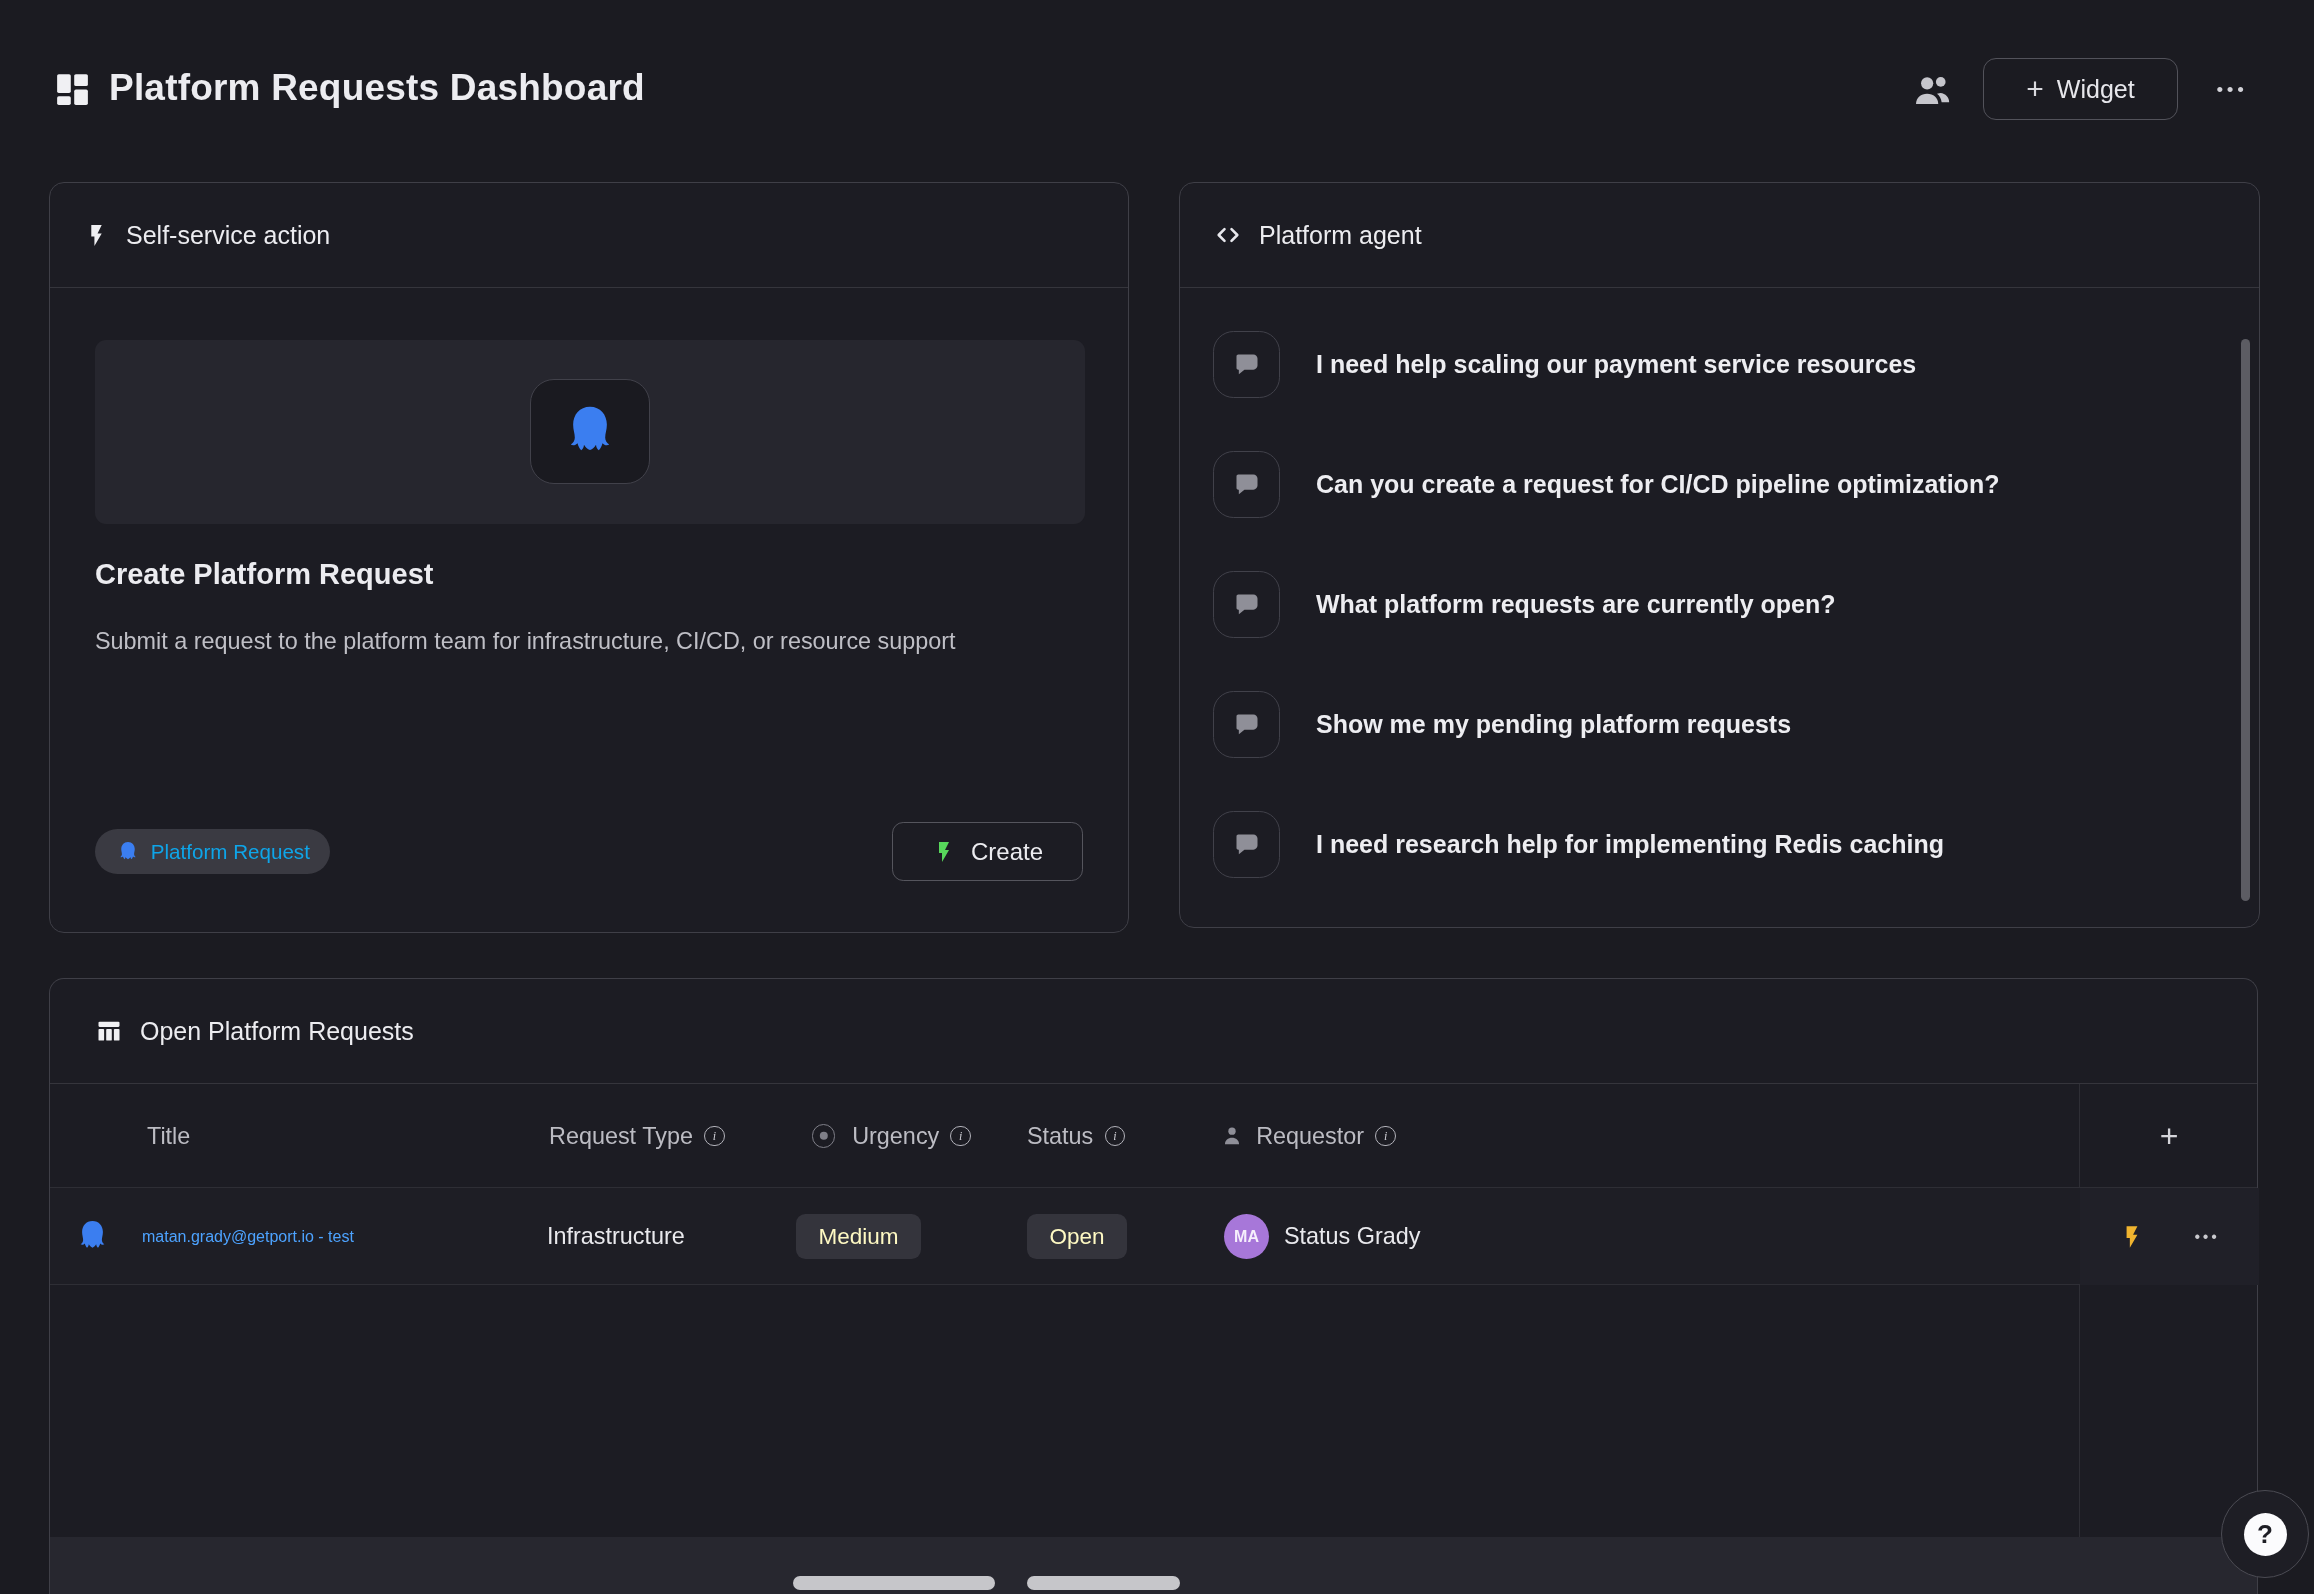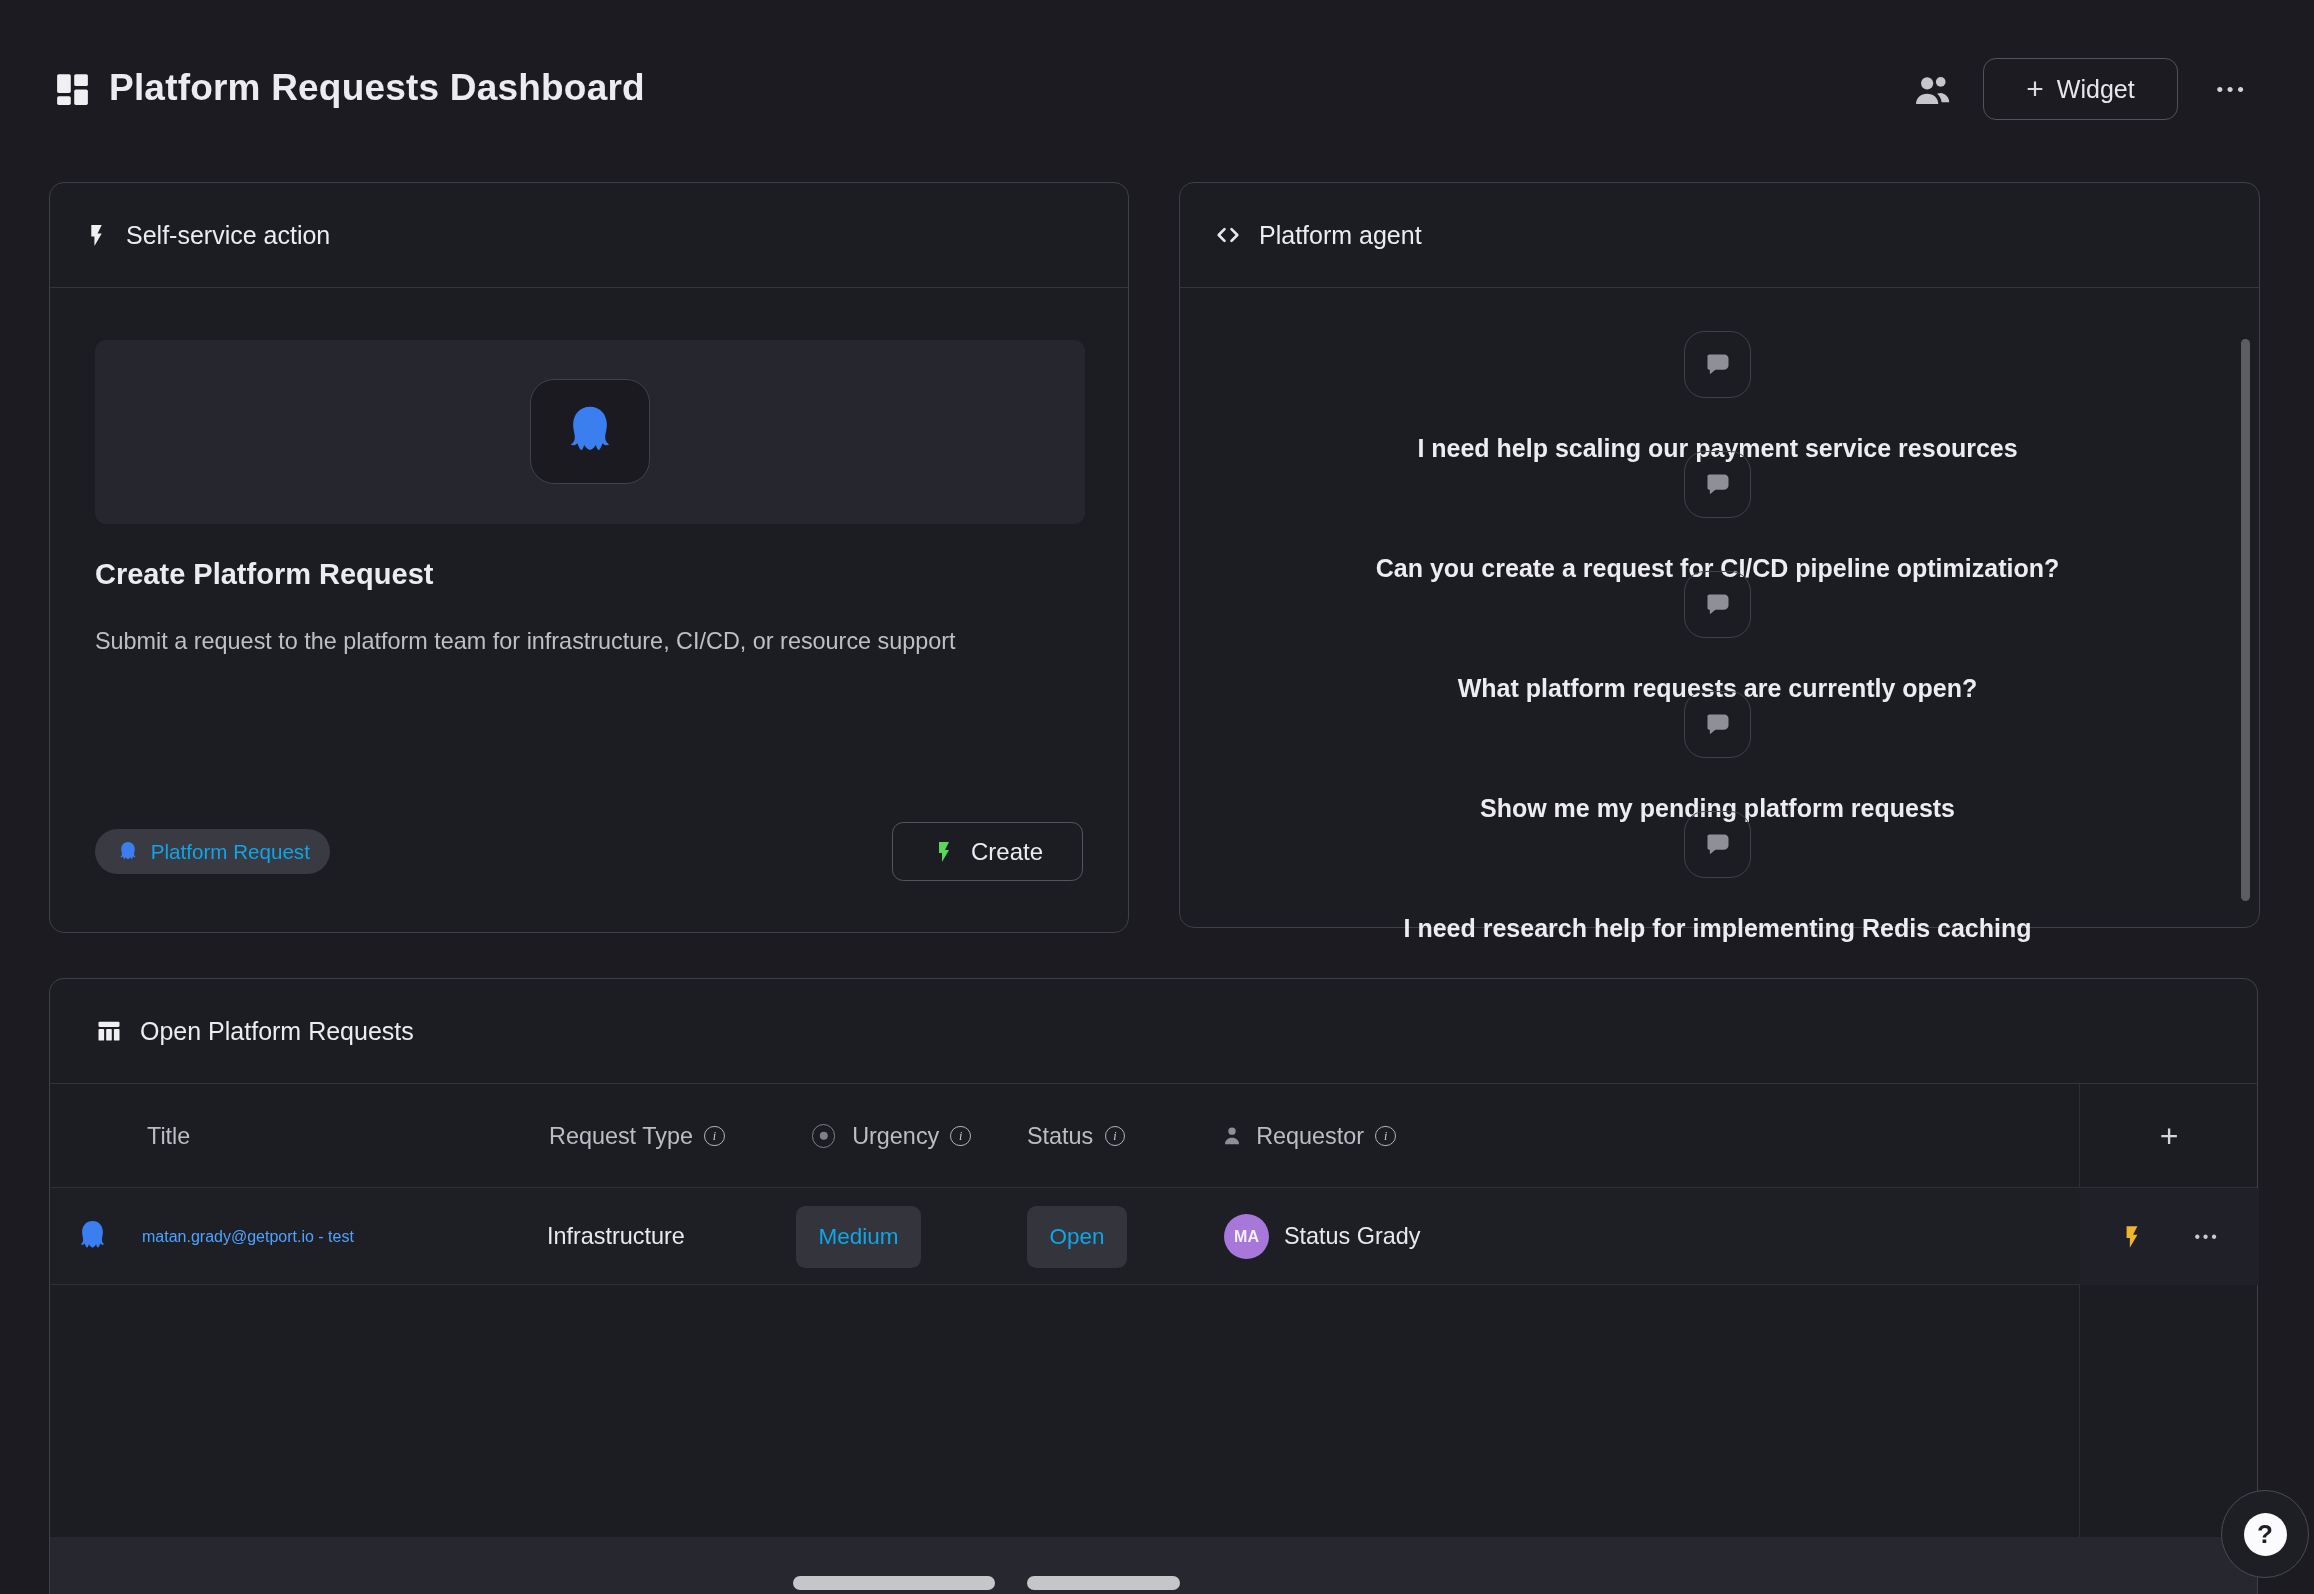--- a/index.html
+++ b/index.html
@@ -40,21 +40,21 @@
   .ss-heading{position:absolute; left:45px; top:375px; font-size:29px; font-weight:700;}
   .ss-desc{position:absolute; left:45px; top:440px; width:899px; font-size:23.4px; line-height:37px; color:var(--txt-dim);}
   .entity-chip{position:absolute; left:45px; top:646px; height:45px; padding:0 20.6px; background:var(--chip);
     border-radius:22.5px; display:inline-flex; align-items:center; gap:11.2px; font-size:20.6px; color:#0ea5e9; cursor:pointer;}
   .create-btn{position:absolute; right:45px; top:639px; width:191px; height:59px; border:1.4px solid #55555d;
     border-radius:11.2px; background:transparent; display:flex; align-items:center; justify-content:center; gap:15px;
     font-size:24px; color:#ececf0; cursor:pointer;}
 
   
   #agent-card{left:1179px; top:182px; width:1081px; height:746px;padding-left:45px;}
-  .agent-item{position:absolute; left:33px; right:37px; height:67px; display:flex; align-items:center; gap:36px; cursor:pointer;flex-direction:column;}
+  .agent-item{position:absolute; left:33px; right:37px; height:67px; display:flex; align-items:center; gap:36px; cursor:pointer;}
   .agent-ic{flex:0 0 67px; width:67px; height:67px; border:1.4px solid #41414a; border-radius:20.6px;
     display:flex; align-items:center; justify-content:center; color:#8f8f98;}
   .agent-txt{font-size:25px; font-weight:700; color:#ededf1;}
   .agent-scrollbar{position:absolute; left:1061px; top:156px; width:9.4px; height:562px; border-radius:4.7px; background:#5c5c63;}
 
   
   #table-card{left:49px; top:978px; width:2209px; height:675px; border-bottom:none; border-radius:15px 15px 0 0;}
   .cols-row{position:absolute; top:105px; left:0; right:0; height:104px; border-bottom:0.9px solid #2e2e35;}
   .col-cell{position:absolute; top:0; height:104px; display:flex; align-items:center; gap:11.2px;
     font-size:23.4px; color:#bcbcc3; cursor:pointer;}
@@ -62,22 +62,22 @@
     justify-content:center; font-size:12px; font-style:italic; font-family:"Liberation Serif",serif; color:#cfcfd6;}
   .radio-ic{width:23.4px; height:23.4px; border:1.9px solid #7f7f88; border-radius:50%; position:relative;}
   .radio-ic::after{content:""; position:absolute; left:50%; top:50%; transform:translate(-50%,-50%);
     width:8.4px; height:8.4px; border-radius:50%; background:#7f7f88;}
   .v-divider{position:absolute; left:2029px; top:105px; width:0.9px; height:453px; background:#2e2e35;}
   .add-col{position:absolute; left:2029px; top:105px; width:180px; height:104px; display:flex; align-items:center;
     justify-content:center; font-size:32px; font-weight:300; color:#d5d5da; cursor:pointer;}
   .data-row{position:absolute; top:209px; left:0; right:0; height:97px; background:#1e1e25; border-bottom:0.9px solid #2e2e35; cursor:pointer;}
   .cell{position:absolute; top:0; height:97px; display:flex; align-items:center;}
   .row-link{font-size:16px; color:var(--link);}
-  .pill{height:62px; padding:0 22.5px; border-radius:9.4px; background:#34343c; display:inline-flex; align-items:center;
-    font-size:22.5px; color:#0ea5e9;}
+  .pill{height:45px; padding:0 22.5px; border-radius:9.4px; background:#34343c; display:inline-flex; align-items:center;
+    font-size:22.5px; color:#fef9c3;}
   .avatar{width:45px; height:45px; border-radius:50%; background:var(--purple); color:#f6effc;
     display:flex; align-items:center; justify-content:center; font-size:16px; font-weight:700;}
   .actions-cell{position:absolute; left:2030px; top:0; width:179px; height:97px; background:#202028;
     display:flex; align-items:center; justify-content:center; gap:49px;}
   .row-more{color:#c9c9ce; font-size:16px; letter-spacing:2.8px; cursor:pointer;}
   .table-footer{position:absolute; left:0; right:0; top:558px; bottom:0; background:#27272f;}
   .scroll-pill{position:absolute; top:39px; height:14px; border-radius:7.5px; background:#c6c6ca; cursor:pointer;}
   .scroll-pill.p1{left:743px; width:202px;}
   .scroll-pill.p2{left:977px; width:153px;}
 

